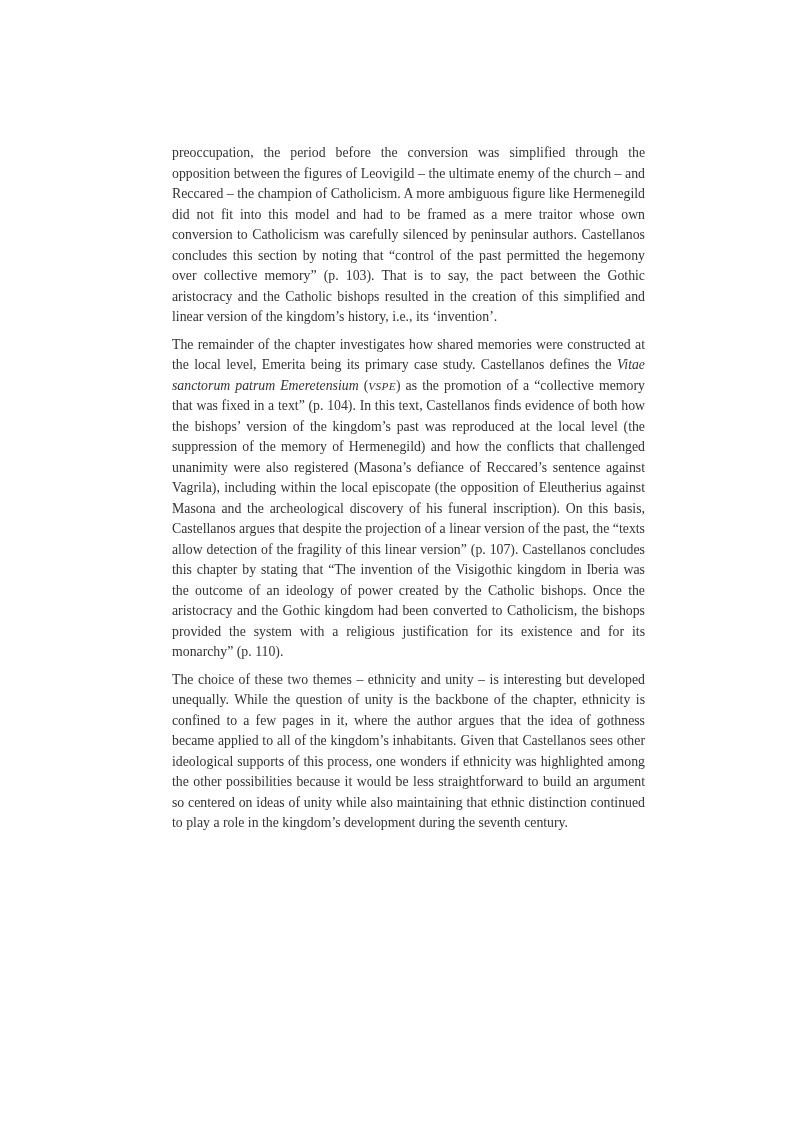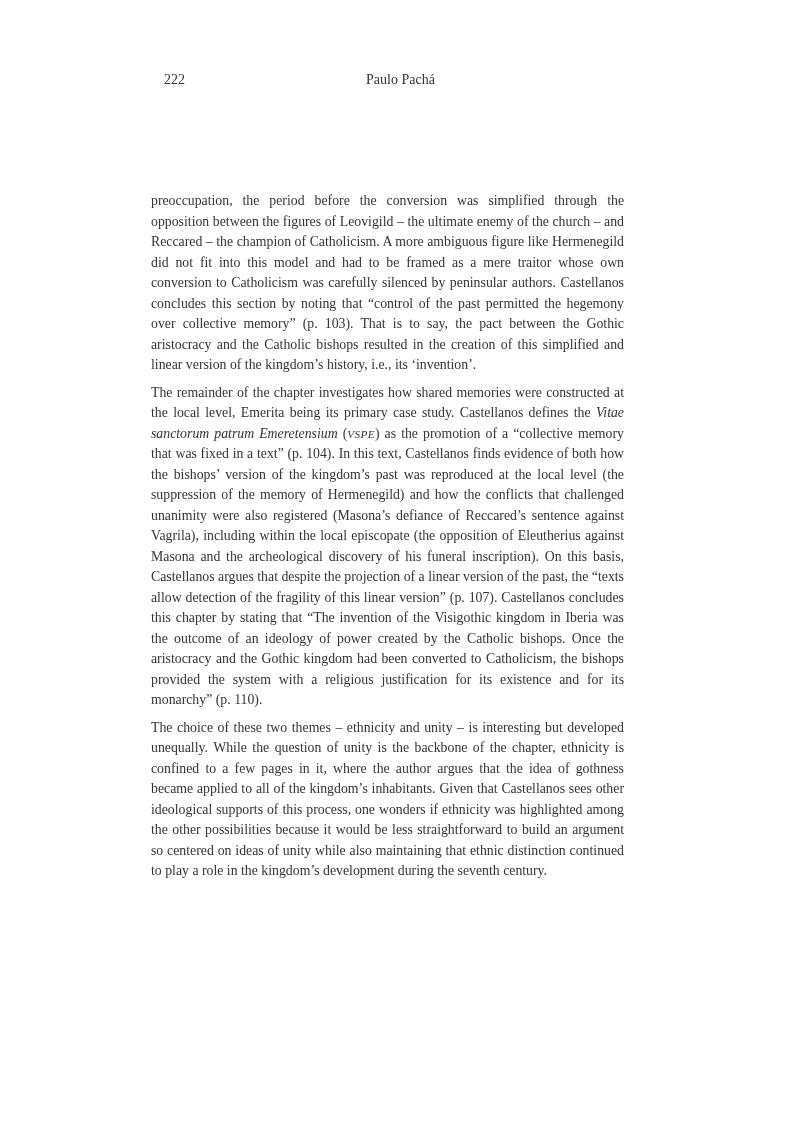--- a/index.html
+++ b/index.html
@@ -33,47 +33,42 @@
   .running-head {
     position: absolute;
     left: 0;
     right: 0;
     top: 0;
     text-align: center;
   }
   .text-block {
     position: absolute;
     top: 143px;
-    left: 151px;
+    left: 172px;
     width: 473px;
     font-size: 13.8px;
     line-height: 20.5px;
     text-align: justify;
     text-justify: inter-word;
     hyphens: auto;
-    margin-top: 48px;
   }
   .para {
     margin: 0 0 7px 0;
     padding: 0;
   }
   .seg-normal { font-style: normal; }
   .seg-italic { font-style: italic; }
   .seg-smallcaps {
     font-size: 11.3px;
     letter-spacing: 0.03em;
     font-style: italic;
   }
 </style>
 </head>
 <body>
 
 <div class="page" style="color: rgb(51, 51, 51); background: rgb(255, 255, 255);">
-  <div class="header">
-    <span class="page-num">222</span>
-    <span class="running-head">Paulo Pachá</span>
-  </div>
   <div class="text-block">
       <p class="para"><span class="seg-normal">preoccupation, the period before the conversion was simplified through the opposition between the figures of Leovigild – the ultimate enemy of the church – and Reccared – the champion of Catholicism. A more ambiguous figure like Hermenegild did not fit into this model and had to be framed as a mere traitor whose own conversion to Catholicism was carefully silenced by peninsular authors. Castellanos concludes this section by noting that “control of the past permitted the hegemony over collective memory” (p. 103). That is to say, the pact between the Gothic aristocracy and the Catholic bishops resulted in the creation of this simplified and linear version of the kingdom’s history, i.e., its ‘invention’.</span></p>
       <p class="para"><span class="seg-normal">The remainder of the chapter investigates how shared memories were constructed at the local level, Emerita being its primary case study. Castellanos defines the </span><span class="seg-italic">Vitae sanctorum patrum Emeretensium</span><span class="seg-normal"> (</span><span class="seg-smallcaps">VSPE</span><span class="seg-normal">) as the promotion of a “collective memory that was fixed in a text” (p. 104). In this text, Castellanos finds evidence of both how the bishops’ version of the kingdom’s past was reproduced at the local level (the suppression of the memory of Hermenegild) and how the conflicts that challenged unanimity were also registered (Masona’s defiance of Reccared’s sentence against Vagrila), including within the local episcopate (the opposition of Eleutherius against Masona and the archeological discovery of his funeral inscription). On this basis, Castellanos argues that despite the projection of a linear version of the past, the “texts allow detection of the fragility of this linear version” (p. 107). Castellanos concludes this chapter by stating that “The invention of the Visigothic kingdom in Iberia was the outcome of an ideology of power created by the Catholic bishops. Once the aristocracy and the Gothic kingdom had been converted to Catholicism, the bishops provided the system with a religious justification for its existence and for its monarchy” (p. 110).</span></p>
       <p class="para"><span class="seg-normal">The choice of these two themes – ethnicity and unity – is interesting but developed unequally. While the question of unity is the backbone of the chapter, ethnicity is confined to a few pages in it, where the author argues that the idea of gothness became applied to all of the kingdom’s inhabitants. Given that Castellanos sees other ideological supports of this process, one wonders if ethnicity was highlighted among the other possibilities because it would be less straightforward to build an argument so centered on ideas of unity while also maintaining that ethnic distinction continued to play a role in the kingdom’s development during the seventh century.</span></p>
     </div>
 </div>
 
 </body></html>

